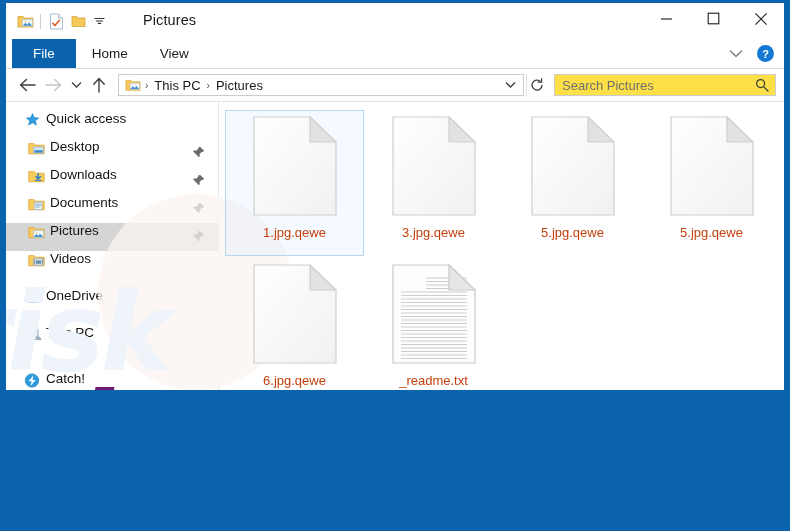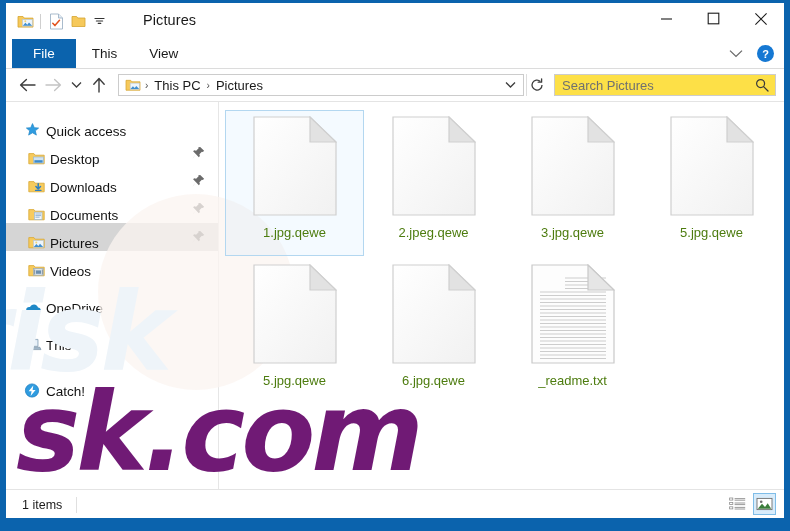--- a/index.html
+++ b/index.html
@@ -17,21 +17,21 @@
     height: 531px;
     box-sizing: border-box;
     background: #0b63ad;
     overflow: hidden;
   }
   #frame {
     position: absolute;
     left: 6px;
     top: 3px;
     width: 778px;
-    height: 515px;
+    height: 387px;
     background: #ffffff;
     box-sizing: border-box;
     overflow: hidden;
   }
 
   
   .titlebar {
     position: relative;
     height: 36px;
     background: #ffffff;
@@ -244,21 +244,21 @@
     background: transparent;
     border-right: 1px solid #e6e6e6;
     padding-top: 9px;
     box-sizing: border-box;
     flex: 0 0 213px;
   }
   .nav-item {
     position: relative;
     height: 28px;
     display: flex;
-    align-items: flex-end;
+    align-items: flex-start;
     padding-left: 18px;
     box-sizing: border-box;
     font-size: 13.5px;
     color: #121212;
   }
   .nav-item.indent { padding-left: 22px; }
   .nav-item.selected { background: #d5d5d5; }
   .nav-ico {
     width: 20px;
     height: 18px;
@@ -310,21 +310,21 @@
   .thumb {
     width: 96px;
     height: 104px;
     display: flex;
     align-items: flex-start;
     justify-content: center;
     position: relative;
   }
   .tile-label {
     font-size: 13px;
-    color: #4d7c0f;
+    color: #c2410c;
     margin-top: 5px;
     white-space: nowrap;
     text-align: right;
   }
 
   
   .statusbar {
     position: relative;
     height: 29px;
     background: #ffffff;
@@ -446,21 +446,21 @@
           <svg width="14" height="14" viewBox="0 0 14 14">
               <path d="M1.4 1.4l11.2 11.2M12.6 1.4L1.4 12.6" stroke="#1b1b1b" stroke-width="1.1"></path>
             </svg>
         </div>
       </div>
     </div>
 
     <div class="ribbon">
       <div class="tabs">
         <div class="tab file">File</div>
-        <div class="tab">This</div>
+        <div class="tab">Home</div>
         <div class="tab">View</div>
       </div>
       <div class="ribbon-right">
         <div class="chev-collapse">
           <svg width="14" height="9" viewBox="0 0 14 9">
               <path d="M1 1.6L7 7.4l6-5.8" fill="none" stroke="#6a6a6a" stroke-width="1.3"></path>
             </svg>
         </div>
         <div class="help-btn">?</div>
       </div>
@@ -648,35 +648,20 @@
                     <linearGradient id="pg" x1="0" y1="0" x2="1" y2="1">
                       <stop offset="0" stop-color="#ffffff"></stop>
                       <stop offset="1" stop-color="#f1f1f1"></stop>
                     </linearGradient>
                   </defs>
                   <path d="M1 1h56l26 25v73H1z" fill="url(#pg)" stroke="#cfcfcf" stroke-width="1.2"></path>
                   <path d="M57 1l26 25H57z" fill="#e2e2e2" stroke="#cfcfcf" stroke-width="1.2"></path>
                 </svg>
               </div>
               <div class="tile-label">1.jpg.qewe</div>
-            </div>
-            <div class="tile">
-              <div class="thumb">
-                <svg width="84" height="100" viewBox="0 0 84 100">
-                  <defs>
-                    <linearGradient id="pg" x1="0" y1="0" x2="1" y2="1">
-                      <stop offset="0" stop-color="#ffffff"></stop>
-                      <stop offset="1" stop-color="#f1f1f1"></stop>
-                    </linearGradient>
-                  </defs>
-                  <path d="M1 1h56l26 25v73H1z" fill="url(#pg)" stroke="#cfcfcf" stroke-width="1.2"></path>
-                  <path d="M57 1l26 25H57z" fill="#e2e2e2" stroke="#cfcfcf" stroke-width="1.2"></path>
-                </svg>
-              </div>
-              <div class="tile-label">2.jpeg.qewe</div>
             </div>
             <div class="tile">
               <div class="thumb">
                 <svg width="84" height="100" viewBox="0 0 84 100">
                   <defs>
                     <linearGradient id="pg" x1="0" y1="0" x2="1" y2="1">
                       <stop offset="0" stop-color="#ffffff"></stop>
                       <stop offset="1" stop-color="#f1f1f1"></stop>
                     </linearGradient>
                   </defs>

